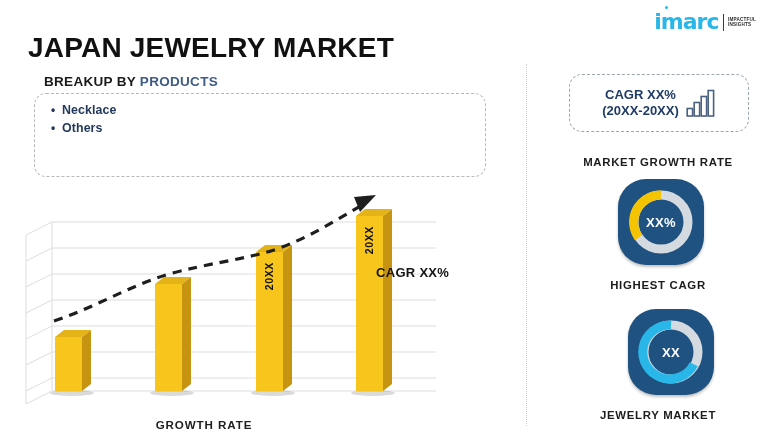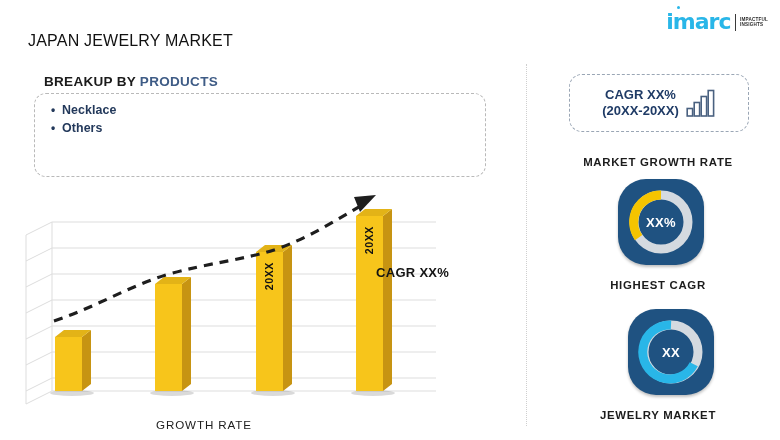--- a/index.html
+++ b/index.html
@@ -19,21 +19,21 @@
 
   
   #top-strip {
     position: absolute;
     left: 0; top: 0;
     width: 780px; height: 8px;
     background: #ffffff;
   }
   #logo {
     position: absolute;
-    right: 12px;
+    right: 24px;
     top: 8px;
     height: 28px;
     display: flex;
     align-items: center;
     gap: 4px;
   }
   #logo-word {
     font-family: "DejaVu Sans", sans-serif;
     font-size: 22px;
     font-weight: 700;
@@ -68,22 +68,22 @@
     letter-spacing: 0.2px;
     color: #2b2b2b;
   }
 
   
   #page-title {
     position: absolute;
     left: 28px;
     top: 32px;
     font-family: "Liberation Sans", sans-serif;
-    font-size: 16px;
-    font-weight: 400;
+    font-size: 28px;
+    font-weight: 700;
     letter-spacing: 0.2px;
     color: #111111;
     white-space: nowrap;
   }
 
   
   #left-col {
     position: absolute;
     left: 0; top: 60px;
     width: 520px;
@@ -142,21 +142,21 @@
     width: 470px;
     height: 250px;
   }
   #chart-svg { display: block; }
   #growth-rate-label {
     position: absolute;
     left: 0; top: 228px;
     width: 360px;
     text-align: center;
     font-size: 11.6px;
-    font-weight: 400;
+    font-weight: 700;
     letter-spacing: 0.9px;
     color: #202020;
   }
   #cagr-annotation {
     position: absolute;
     left: 352px;
     top: 75px;
     font-size: 13px;
     font-weight: 700;
     letter-spacing: 0.3px;

